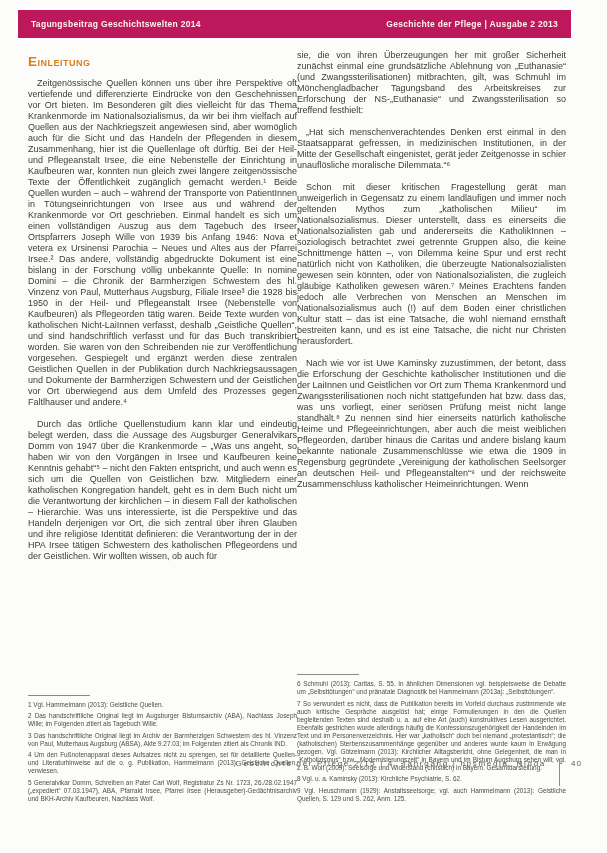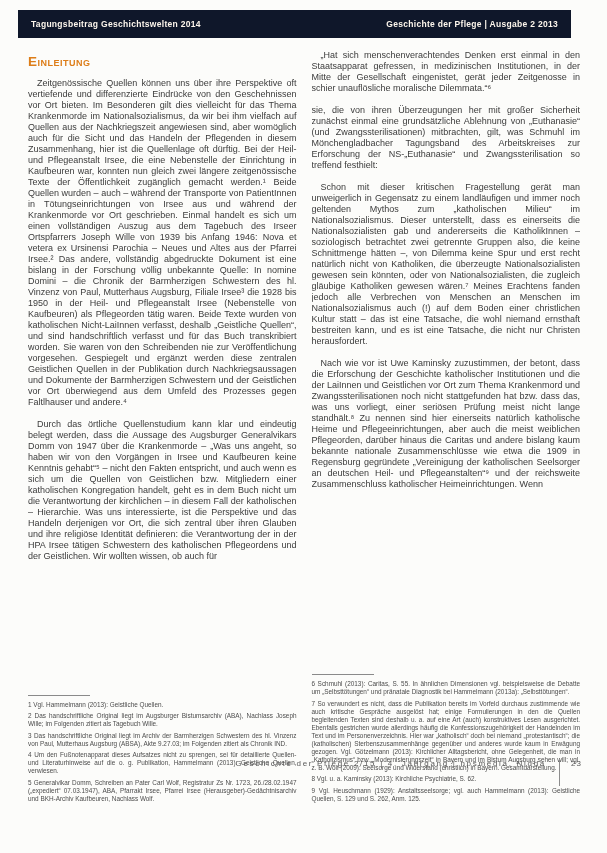--- a/index.html
+++ b/index.html
@@ -3,28 +3,28 @@
 <meta charset="utf-8">
 <style>
   html,body { margin:0; padding:0; background:#e9e7e4; }
   .page {
     position:relative; width:607px; height:853px; margin:0 auto;
     background:#fcfcfa; overflow:hidden;
     font-family:"Liberation Sans", sans-serif; color:#3b3b3b;
   }
   .header-bar {
     position:absolute; left:18px; top:10px; width:553px; height:28px;
-    background:#0f172a; color:#fdf6ec;
+    background:#be185d; color:#fdf6ec;
     display:flex; justify-content:space-between; align-items:center;
     padding:0 13px; box-sizing:border-box;
     font-size:8.5px; font-weight:bold; letter-spacing:0.3px;
   }
   .columns {
     position:absolute; left:28px; top:50px; width:552px; height:756px;
-    display:flex; gap:15px;
+    display:flex; gap:0;
   }
   .col { width:269px; display:flex; flex-direction:column; }
   .col-content { flex:1 1 auto; overflow:hidden; }
   h2.section {
     margin:4px 0 9px 0; color:#dd7d18;
     font-variant:small-caps; font-weight:bold;
     font-size:13.5px; line-height:15px; letter-spacing:0.5px;
     white-space:pre-line;
   }
   h2.section.mt { margin-top:13px; }
@@ -71,35 +71,35 @@
         <p class="fn">1 Vgl. Hammelmann (2013): Geistliche Quellen.</p>
         <p class="fn">2 Das handschriftliche Original liegt im Augsburger Bistumsarchiv (ABA), Nachlass Joseph Wille; im Folgenden zitiert als Tagebuch Wille.</p>
         <p class="fn">3 Das handschriftliche Original liegt im Archiv der Barmherzigen Schwestern des hl. Vinzenz von Paul, Mutterhaus Augsburg (ABSA), Akte 9.27.03; im Folgenden zitiert als Chronik IND.</p>
         <p class="fn">4 Um den Fußnotenapparat dieses Aufsatzes nicht zu sprengen, sei für detaillierte Quellen- und Literaturhinweise auf die o. g. Publikation, Hammelmann (2013): Geistliche Quellen, verwiesen.</p>
         <p class="fn">5 Generalvikar Domm, Schreiben an Pater Carl Wolf, Registratur Zs Nr. 1723, 26./28.02.1947 („expediert“ 07.03.1947), ABA, Pfarrakt Irsee, Pfarrei Irsee (Herausgeber)-Gedächtnisarchiv und BKH-Archiv Kaufbeuren, Nachlass Wolf.</p>
       </div>
     </div>
 
     <div class="col">
       <div class="col-content">
+        <p class="body no-indent">sie, die von ihren Überzeugungen her mit großer Sicherheit zunächst einmal eine grundsätzliche Ablehnung von „Euthanasie“ (und Zwangssterilisationen) mitbrachten, gilt, was Schmuhl im Mönchengladbacher Tagungsband des Arbeitskreises zur Erforschung der NS-„Euthanasie“ und Zwangssterilisation so treffend festhielt:</p>
         <p class="body">„Hat sich menschenverachtendes Denken erst einmal in den Staatsapparat gefressen, in medizinischen Institutionen, in der Mitte der Gesellschaft eingenistet, gerät jeder Zeitgenosse in schier unauflösliche moralische Dilemmata.“⁶</p>
-        <p class="body no-indent">sie, die von ihren Überzeugungen her mit großer Sicherheit zunächst einmal eine grundsätzliche Ablehnung von „Euthanasie“ (und Zwangssterilisationen) mitbrachten, gilt, was Schmuhl im Mönchengladbacher Tagungsband des Arbeitskreises zur Erforschung der NS-„Euthanasie“ und Zwangssterilisation so treffend festhielt:</p>
         <p class="body">Schon mit dieser kritischen Fragestellung gerät man unweigerlich in Gegensatz zu einem landläufigen und immer noch geltenden Mythos zum „katholischen Milieu“ im Nationalsozialismus. Dieser unterstellt, dass es einerseits die Nationalsozialisten gab und andererseits die KatholikInnen – soziologisch betrachtet zwei getrennte Gruppen also, die keine Schnittmenge hätten –, von Dilemma keine Spur und erst recht natürlich nicht von Katholiken, die überzeugte Nationalsozialisten gewesen sein könnten, oder von Nationalsozialisten, die zugleich gläubige Katholiken gewesen wären.⁷ Meines Erachtens fanden jedoch alle Verbrechen von Menschen an Menschen im Nationalsozialismus auch (!) auf dem Boden einer christlichen Kultur statt – das ist eine Tatsache, die wohl niemand ernsthaft bestreiten kann, und es ist eine Tatsache, die nicht nur Christen herausfordert.</p>
         <p class="body">Nach wie vor ist Uwe Kaminsky zuzustimmen, der betont, dass die Erforschung der Geschichte katholischer Institutionen und die der LaiInnen und Geistlichen vor Ort zum Thema Krankenmord und Zwangssterilisationen noch nicht stattgefunden hat bzw. dass das, was uns vorliegt, einer seriösen Prüfung meist nicht lange standhält.⁸ Zu nennen sind hier einerseits natürlich katholische Heime und Pflegeeinrichtungen, aber auch die meist weiblichen Pflegeorden, darüber hinaus die Caritas und andere bislang kaum bekannte nationale Zusammenschlüsse wie etwa die 1909 in Regensburg gegründete „Vereinigung der katholischen Seelsorger an deutschen Heil- und Pflegeanstalten“⁹ und der reichsweite Zusammenschluss katholischer Heimeinrichtungen. Wenn</p>
       </div>
       <div class="footnotes">
         <div class="fn-rule"></div>
         <p class="fn">6 Schmuhl (2013): Caritas, S. 55. In ähnlichen Dimensionen vgl. beispielsweise die Debatte um „Selbsttötungen“ und pränatale Diagnostik bei Hammelmann (2013a): „Selbsttötungen“.</p>
         <p class="fn">7 So verwundert es nicht, dass die Publikation bereits im Vorfeld durchaus zustimmende wie auch kritische Gespräche ausgelöst hat; einige Formulierungen in den die Quellen begleitenden Texten sind deshalb u. a. auf eine Art (auch) konstruktives Lesen ausgerichtet. Ebenfalls gestrichen wurde allerdings häufig die Konfessionszugehörigkeit der Handelnden im Text und im Personenverzeichnis. Hier war „katholisch“ doch bei niemand „protestantisch“; die (katholischen) Sterbenszusammenhänge gegenüber und anderes wurde kaum in Erwägung gezogen. Vgl. Götzelmann (2013): Kirchlicher Alltagsbericht, ohne Gelegenheit, die man in „Katholizismus“ bzw. „Modernisierungszeit“ in Bayern und im Bistum Augsburg sehen will; vgl. z. B. Wolf (2009): Seelsorge und Widerstand (christlich) in Bayern. Gesamtdarstellung.</p>
         <p class="fn">8 Vgl. u. a. Kaminsky (2013): Kirchliche Psychiatrie, S. 62.</p>
         <p class="fn">9 Vgl. Heuschmann (1929): Anstaltsseelsorge; vgl. auch Hammelmann (2013): Geistliche Quellen, S. 129 und S. 262, Anm. 125.</p>
       </div>
     </div>
 
   </div>
 
   <div class="footer">
     <span class="footer-journal">Geschichte der Pflege 2/15 | 4. Jahrgang | hpsmedia, Nidda</span>
     <span class="footer-divider"></span>
-    <span class="footer-pagenum">23</span>
+    <span class="footer-pagenum">40</span>
   </div>
 
 </div>
 
 </body></html>

